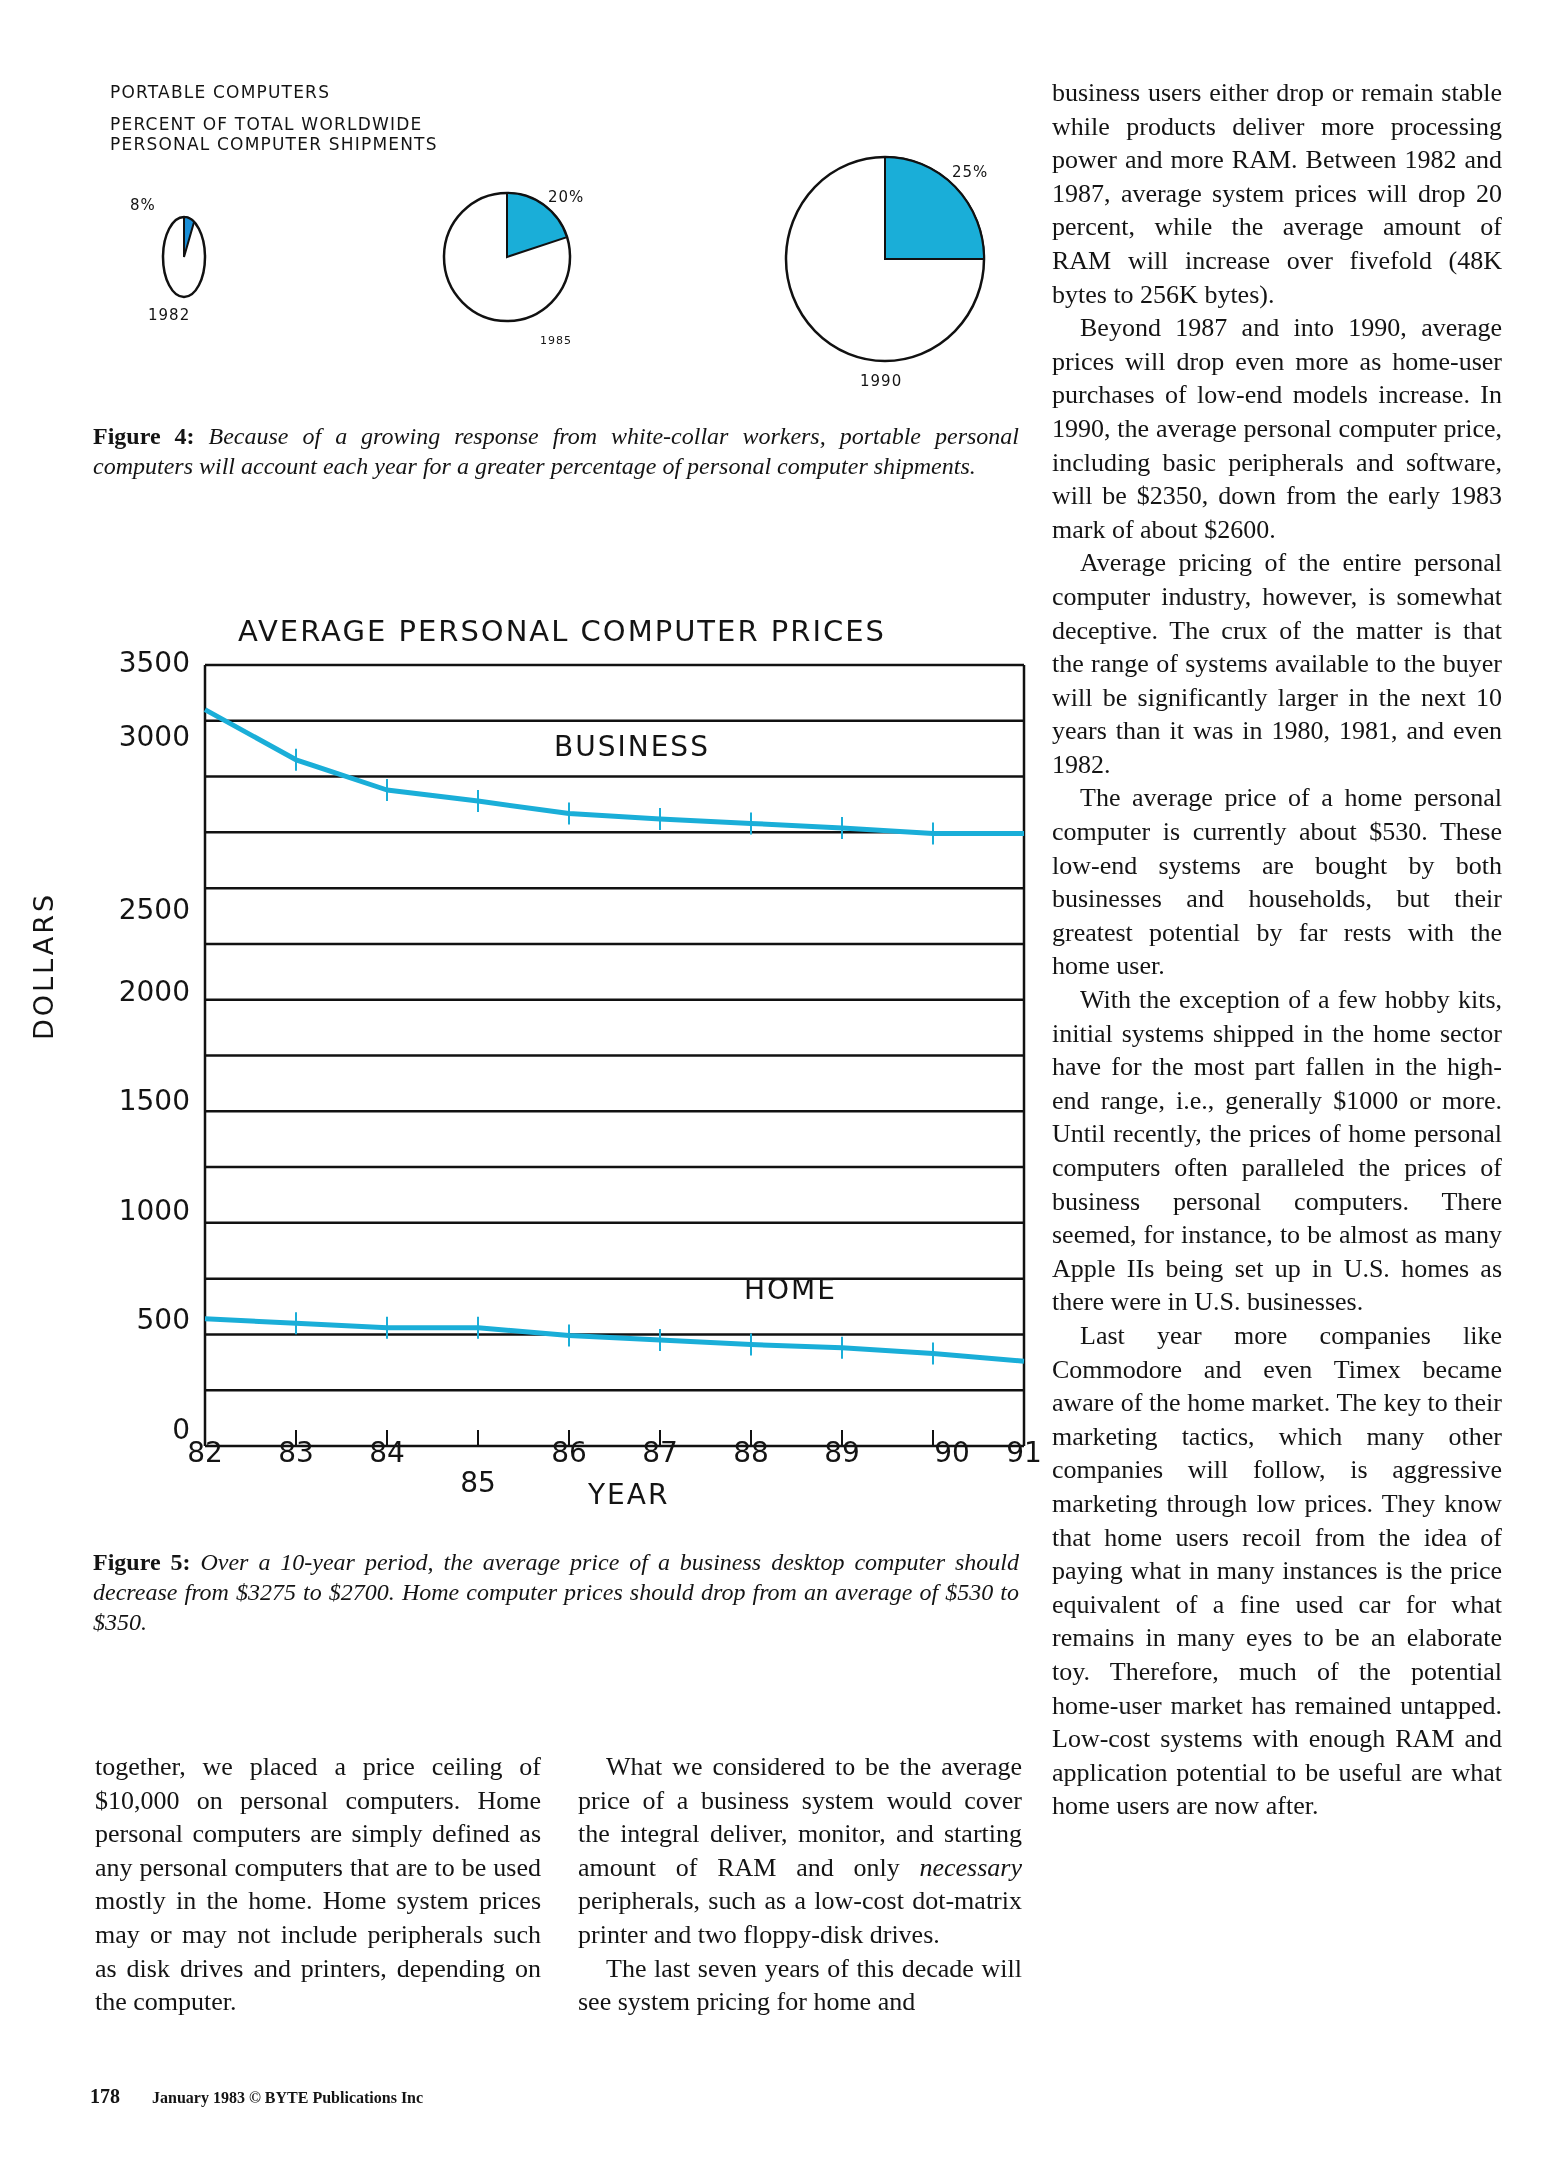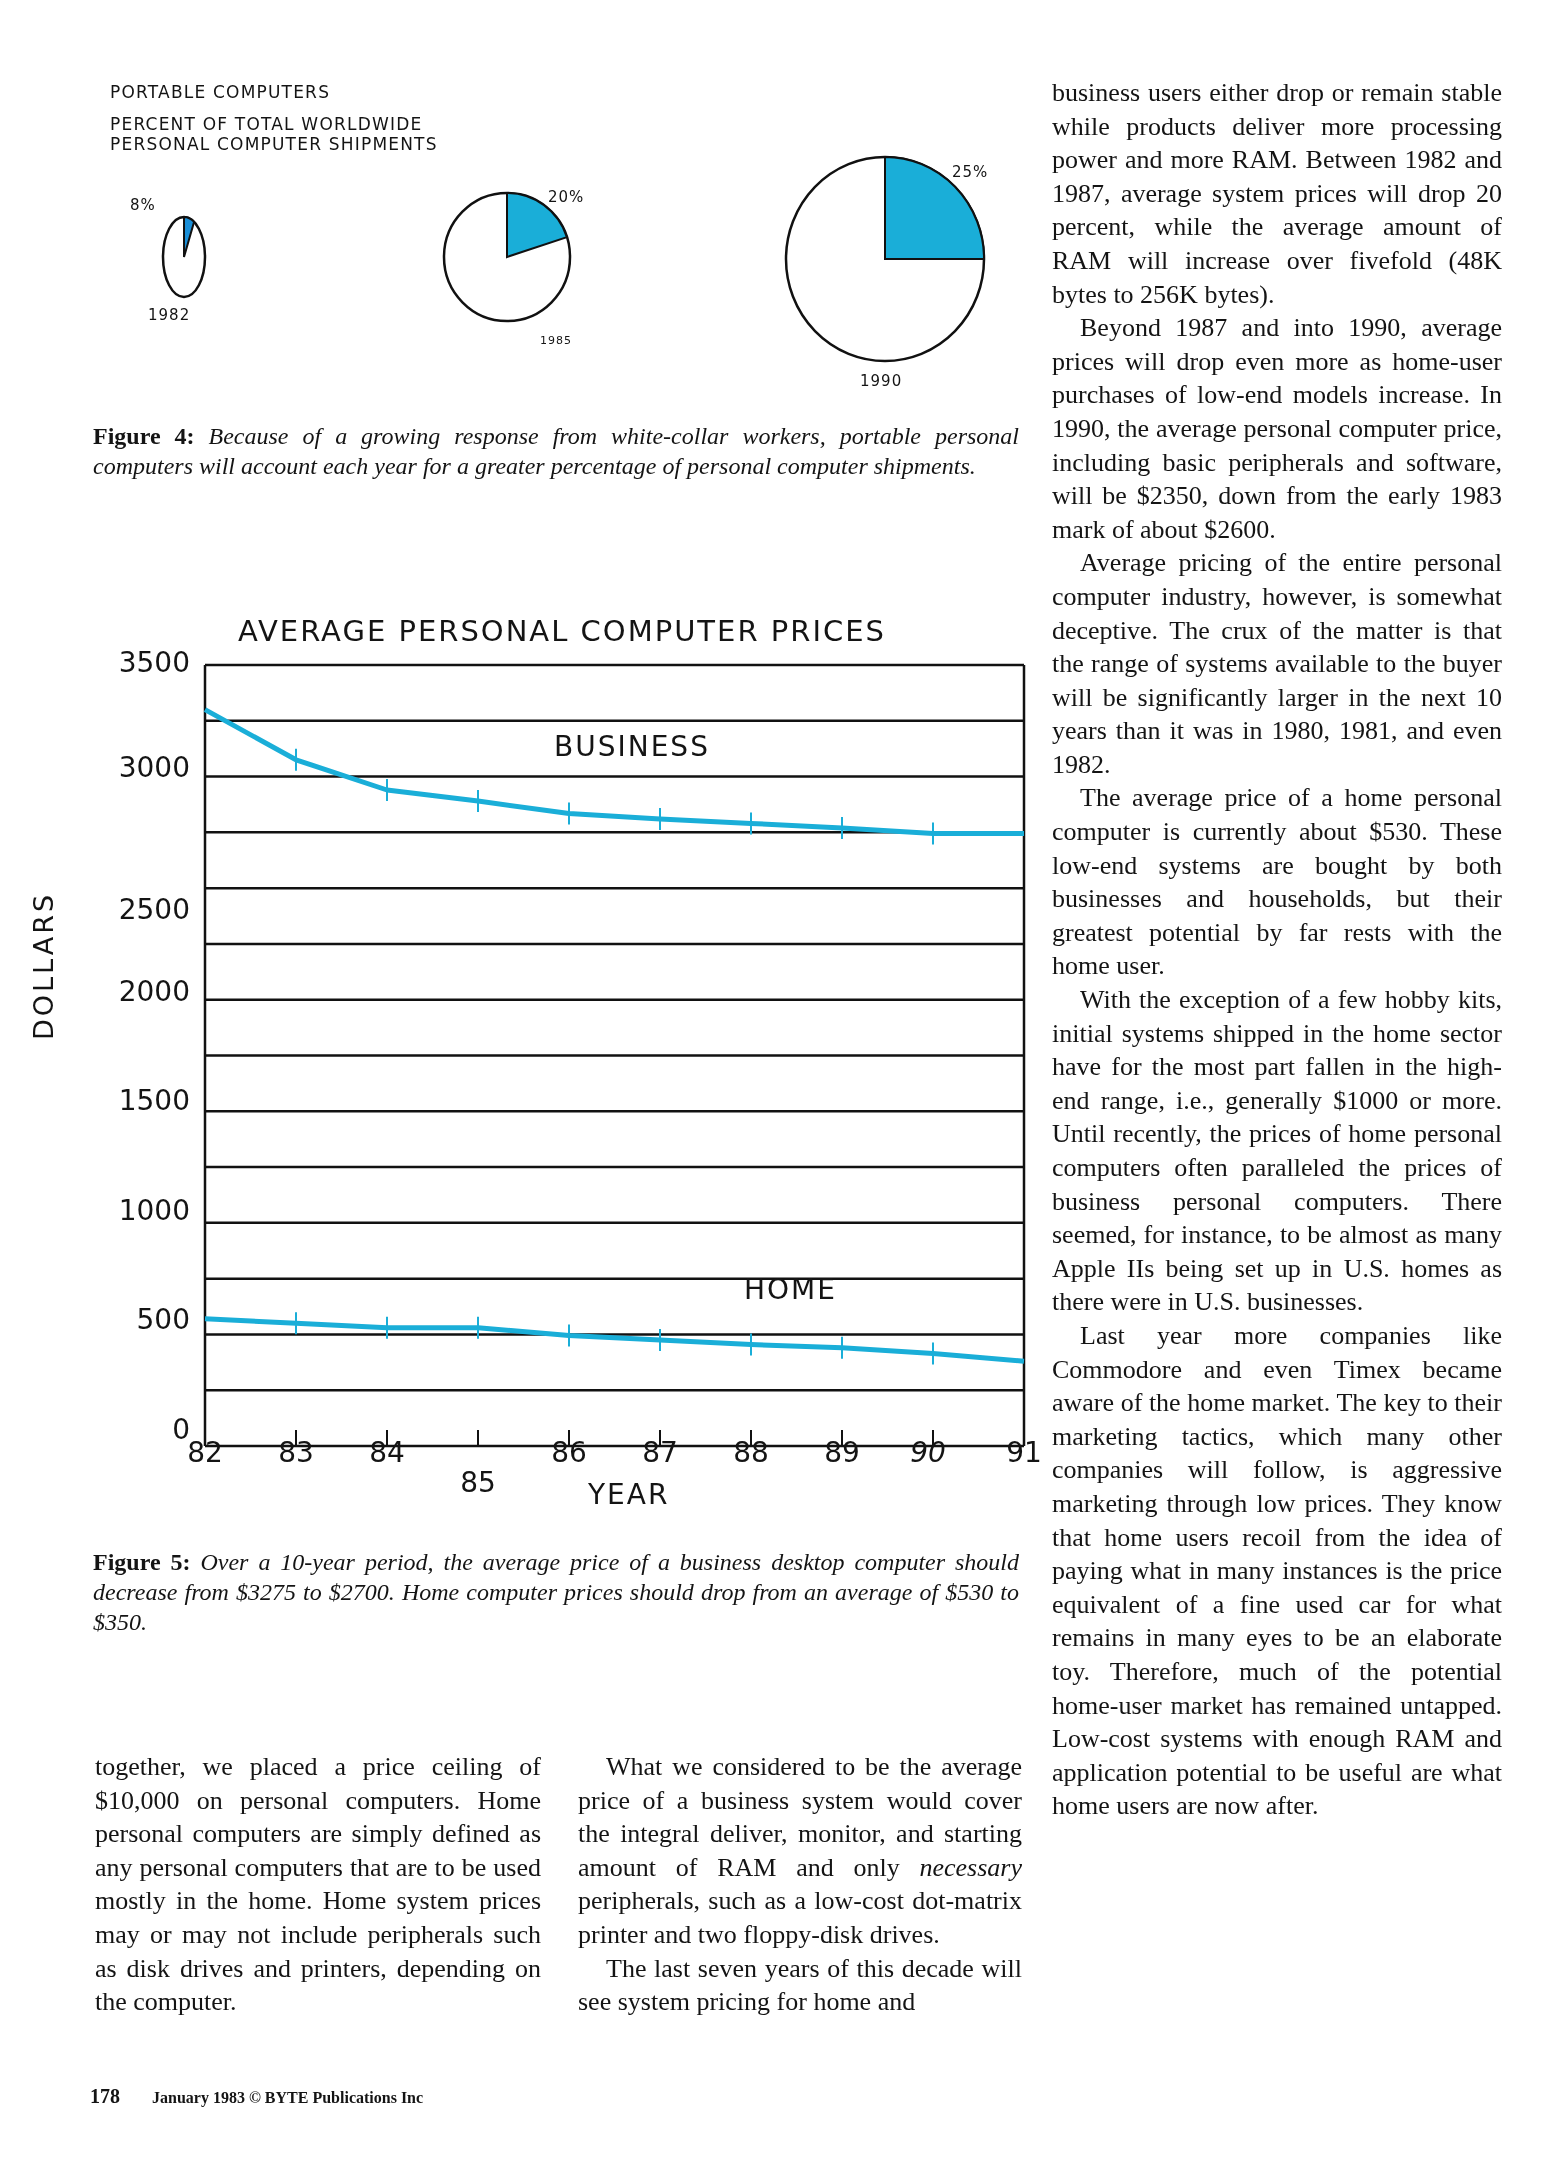--- a/index.html
+++ b/index.html
@@ -68,21 +68,21 @@
 
 <div class="caption" style="left:93px;top:421px;width:926px;">
   <b>Figure 4:</b>
   <i>Because of a growing response from white-collar workers, portable personal computers will account each year for a greater percentage of personal computer shipments.</i>
 </div>
 
 <div class="chart-title sans">AVERAGE PERSONAL COMPUTER PRICES</div>
 <div class="ylabel sans">DOLLARS</div>
 
 <div class="ytick sans" style="left:110px;top:646px;">3500</div>
-<div class="ytick sans" style="left:110px;top:751px;">3000</div>
+<div class="ytick sans" style="left:110px;top:720px;">3000</div>
 <div class="ytick sans" style="left:110px;top:865px;margin-top:28px;">2500</div>
 <div class="ytick sans" style="left:110px;top:975px;">2000</div>
 <div class="ytick sans" style="left:110px;top:1084px;">1500</div>
 <div class="ytick sans" style="left:110px;top:1194px;">1000</div>
 <div class="ytick sans" style="left:110px;top:1303px;">500</div>
 <div class="ytick sans" style="left:110px;top:1413px;">0</div>
 
 <svg class="pie-svg" width="1040" height="1500">
   <g id="gridlines" stroke="#111" stroke-width="2.5" fill="none">
       <line x1="205" x2="1024" y1="1446" y2="1446"></line>
@@ -140,21 +140,21 @@
 
 <div id="xtick-labels">
   <div class="xtick sans" style="left: 175px; top: 1436px;">82</div>
   <div class="xtick sans" style="left: 266px; top: 1436px;">83</div>
   <div class="xtick sans" style="left: 357px; top: 1436px;">84</div>
   <div class="xtick sans" style="left: 448px; top: 1436px; margin-top: 30px;">85</div>
   <div class="xtick sans" style="left: 539px; top: 1436px;">86</div>
   <div class="xtick sans" style="left: 630px; top: 1436px;">87</div>
   <div class="xtick sans" style="left: 721px; top: 1436px;">88</div>
   <div class="xtick sans" style="left: 812px; top: 1436px;">89</div>
-  <div class="xtick sans" style="left: 898px; top: 1436px; font-style: italic;">90</div>
+  <div class="xtick sans" style="left: 922px; top: 1436px;">90</div>
   <div class="xtick sans" style="left: 994px; top: 1436px;">91</div>
 </div>
 <div class="xlabel sans">YEAR</div>
 
 <div class="caption" style="left:93px;top:1547px;width:926px;">
   <b>Figure 5:</b>
   <i>Over a 10-year period, the average price of a business desktop computer should decrease from $3275 to $2700. Home computer prices should drop from an average of $530 to $350.</i>
 </div>
 
 <div class="col" style="left:95px;top:1750px;width:446px;">

